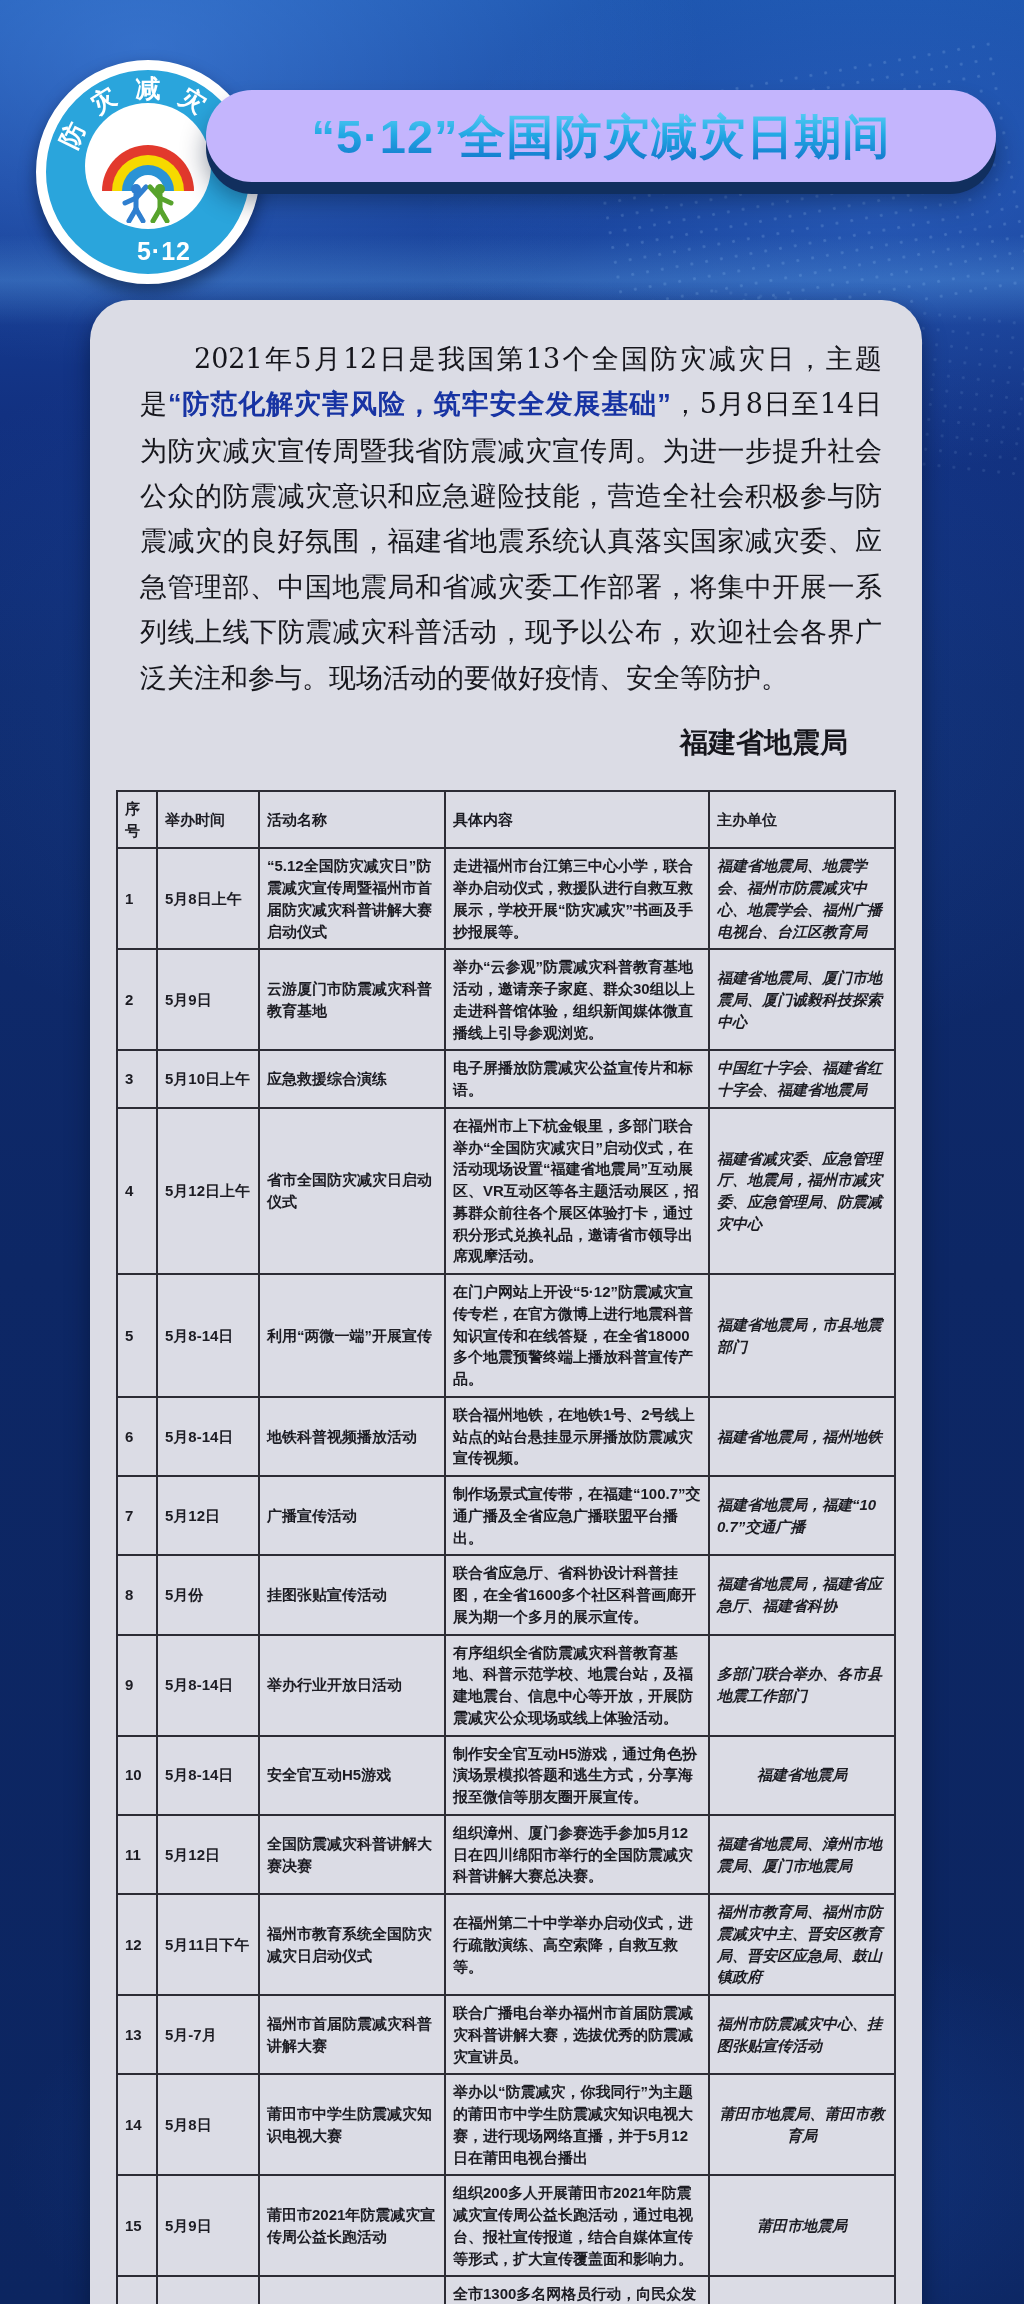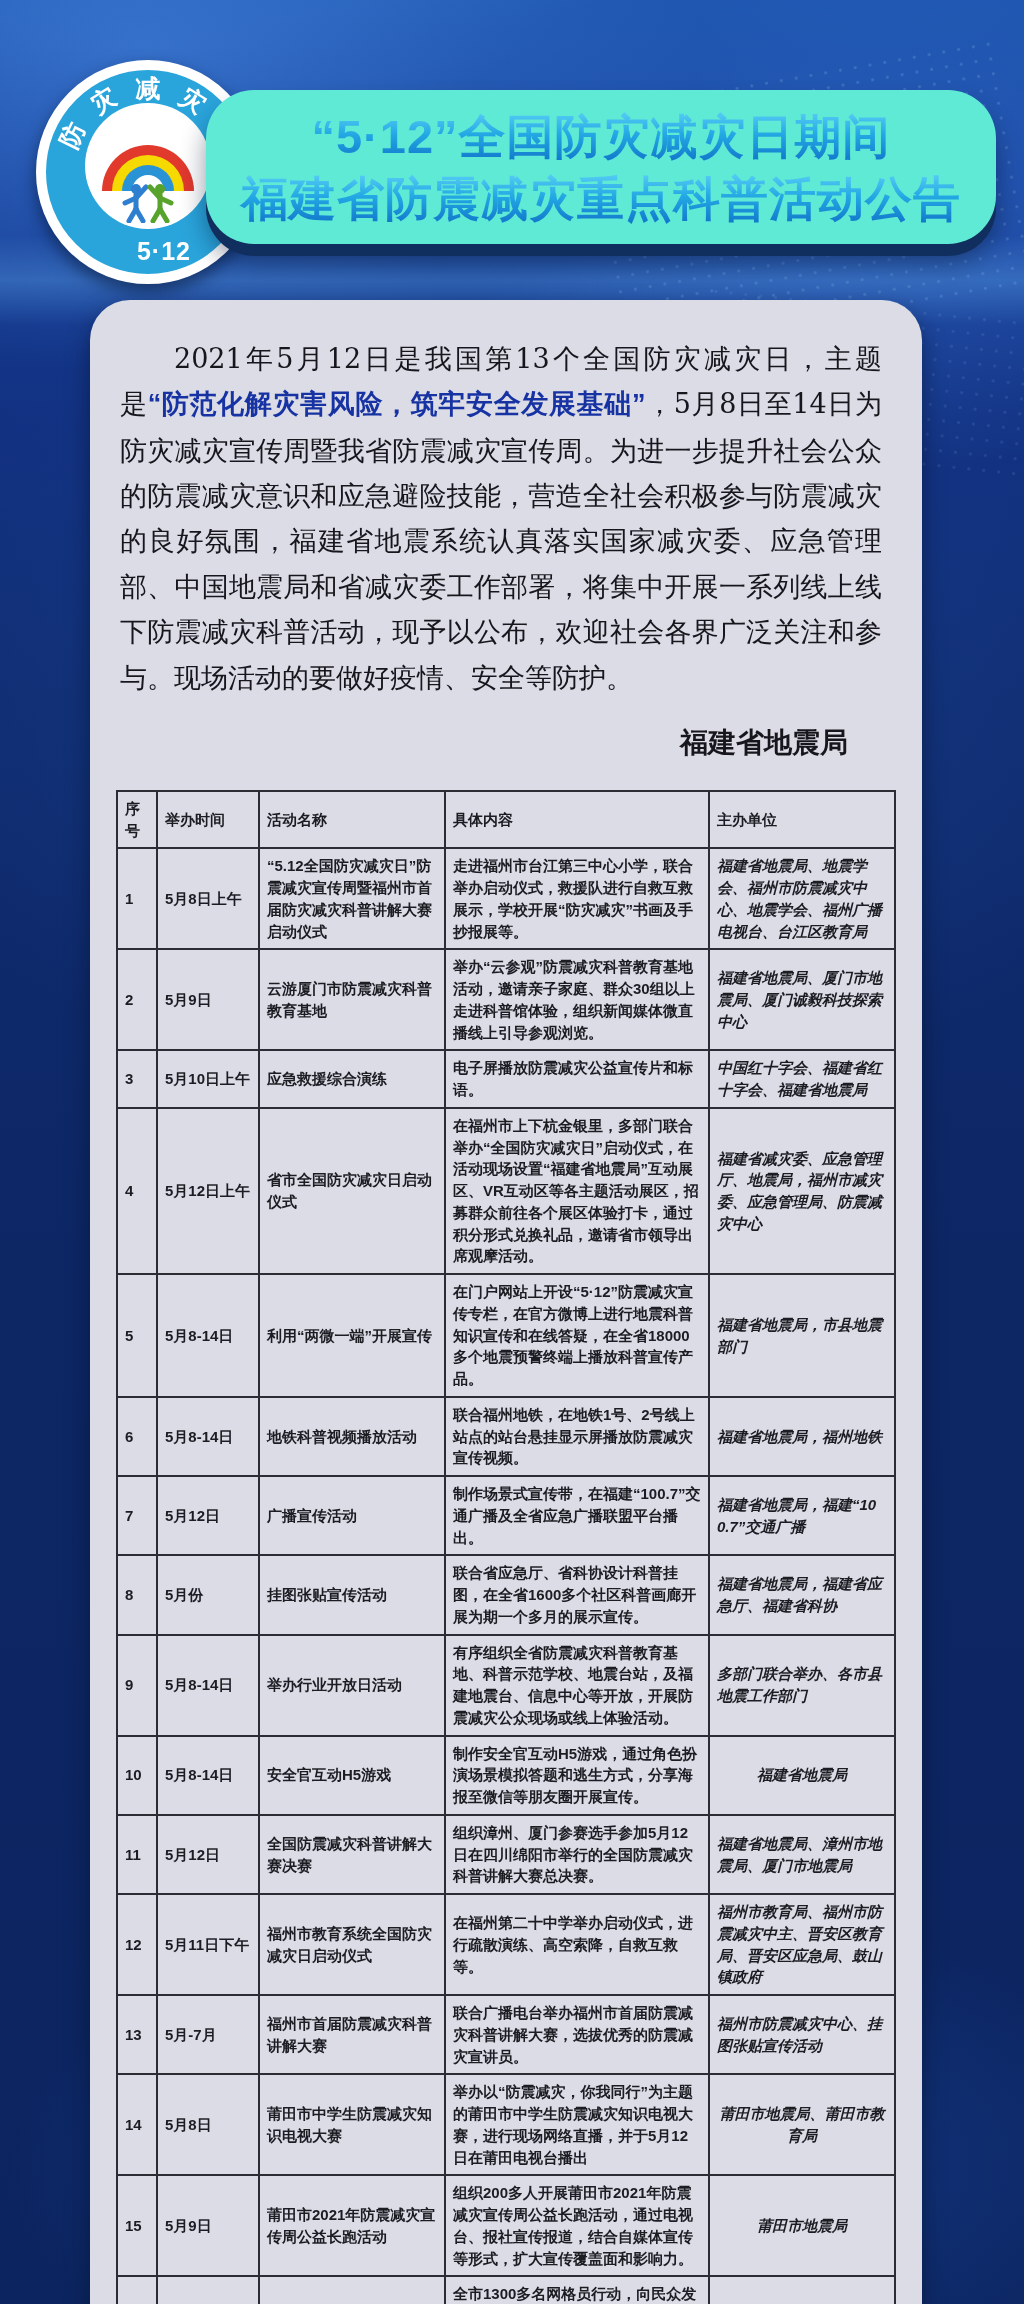--- a/index.html
+++ b/index.html
@@ -50,38 +50,38 @@
     border-radius:72px 72px 0 0;background:#f6d900;}
   .rainbow .arc3{position:absolute;left:50%;bottom:0;transform:translateX(-50%);width:52px;height:26px;
     border-radius:52px 52px 0 0;background:#2a93d5;}
   .rainbow .arc4{position:absolute;left:50%;bottom:0;transform:translateX(-50%);width:32px;height:16px;
     border-radius:32px 32px 0 0;background:#ffffff;}
   .figures{position:absolute;left:50%;bottom:6px;transform:translateX(-50%);}
 
   
   .title-bubble{
     position:absolute;left:206px;top:90px;width:790px;box-sizing:border-box;
-    background:#5eead4;border-radius:48px;padding:16px 8px 14px;
+    background:#c4b5fd;border-radius:48px;padding:16px 8px 14px;
     box-shadow:0 12px 0 #112f5e, 0 18px 26px rgba(5,18,45,.45);
   }
   .title-line{
     text-align:center;font-weight:800;font-size:47px;line-height:1.32;letter-spacing:1px;
     background:linear-gradient(180deg,#5bd0f6 6%,#23a8e4 46%,#0f70c8 96%);
     -webkit-background-clip:text;background-clip:text;color:transparent;
     white-space:nowrap;
   }
 
   
   .panel{
     position:absolute;left:90px;top:300px;width:832px;min-height:1910px;box-sizing:border-box;
     background:#dbdce5;border-radius:40px;box-shadow:0 10px 22px rgba(4,14,38,.5);
     padding:36px 26px 34px;
   }
   .intro{
-    margin:0 14px 0 4px;font-family:"DejaVu Serif",serif;
+    margin:0 14px 0 24px;font-family:"DejaVu Serif",serif;
     font-size:27px;line-height:1.68;color:#16161c;text-align:justify;text-indent:2em;
   }
   .intro .hl{color:#1733a3;font-weight:bold;font-family:"Liberation Sans",sans-serif;}
   .signature{
     margin:24px 48px 0 0;text-align:right;font-family:"DejaVu Serif",serif;
     font-size:28px;font-weight:bold;color:#16161c;
   }
 
   
   table.sched{
@@ -130,21 +130,20 @@
         <line x1="48" y1="30" x2="41" y2="42"></line>
         <line x1="48" y1="30" x2="55" y2="42"></line>
       </g>
     </svg>
   </div>
   <div class="badge-date">5·12</div>
 </div>
 
 <div class="title-bubble">
   <div class="title-line">“5·12”全国防灾减灾日期间</div>
-  <div class="title-line">福建省防震减灾重点科普活动公告</div>
 </div>
 
 <div class="panel">
   <p class="intro"><span>2021年5月12日是我国第13个全国防灾减灾日，主题是</span><span class="hl">“防范化解灾害风险，筑牢安全发展基础”</span><span>，5月8日至14日为防灾减灾宣传周暨我省防震减灾宣传周。为进一步提升社会公众的防震减灾意识和应急避险技能，营造全社会积极参与防震减灾的良好氛围，福建省地震系统认真落实国家减灾委、应急管理部、中国地震局和省减灾委工作部署，将集中开展一系列线上线下防震减灾科普活动，现予以公布，欢迎社会各界广泛关注和参与。现场活动的要做好疫情、安全等防护。</span></p>
   <div class="signature">福建省地震局</div>
 
   <table class="sched">
     <colgroup>
       <col style="width:40px">
         <col style="width:102px">

